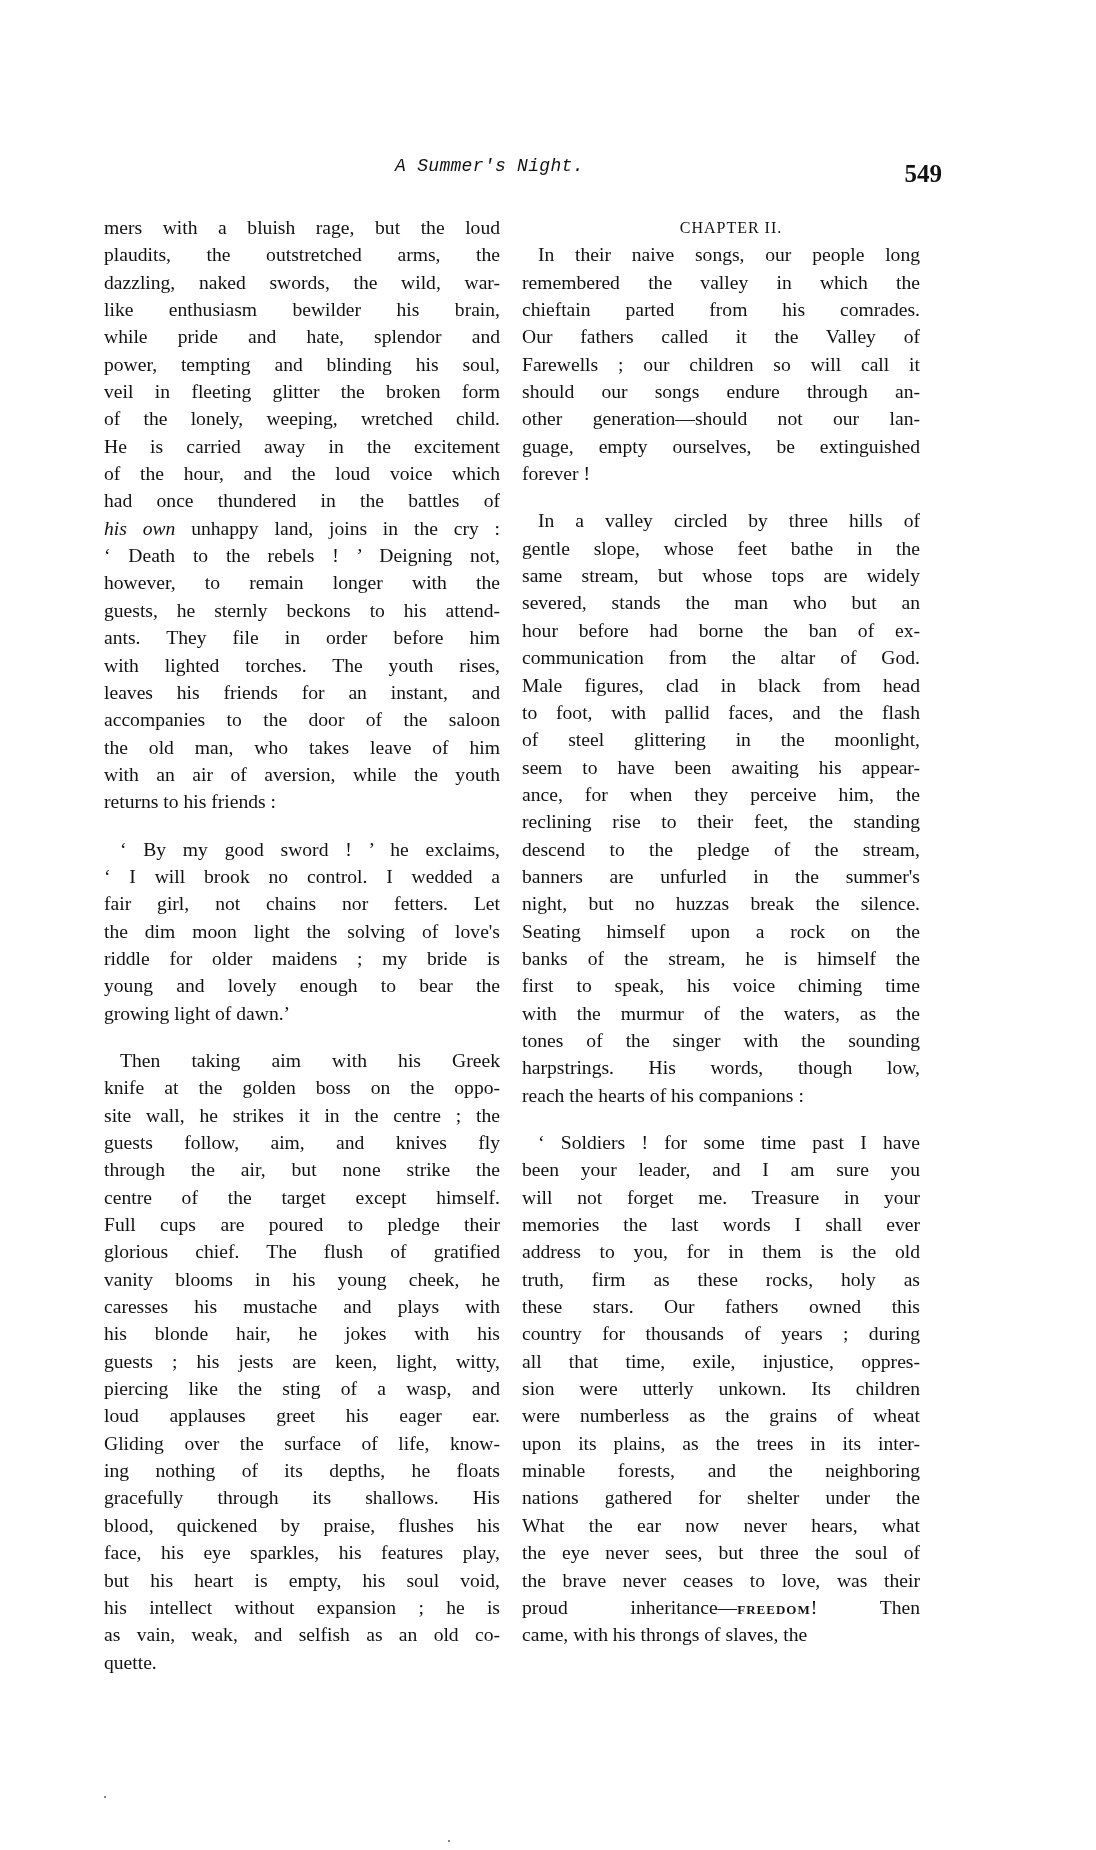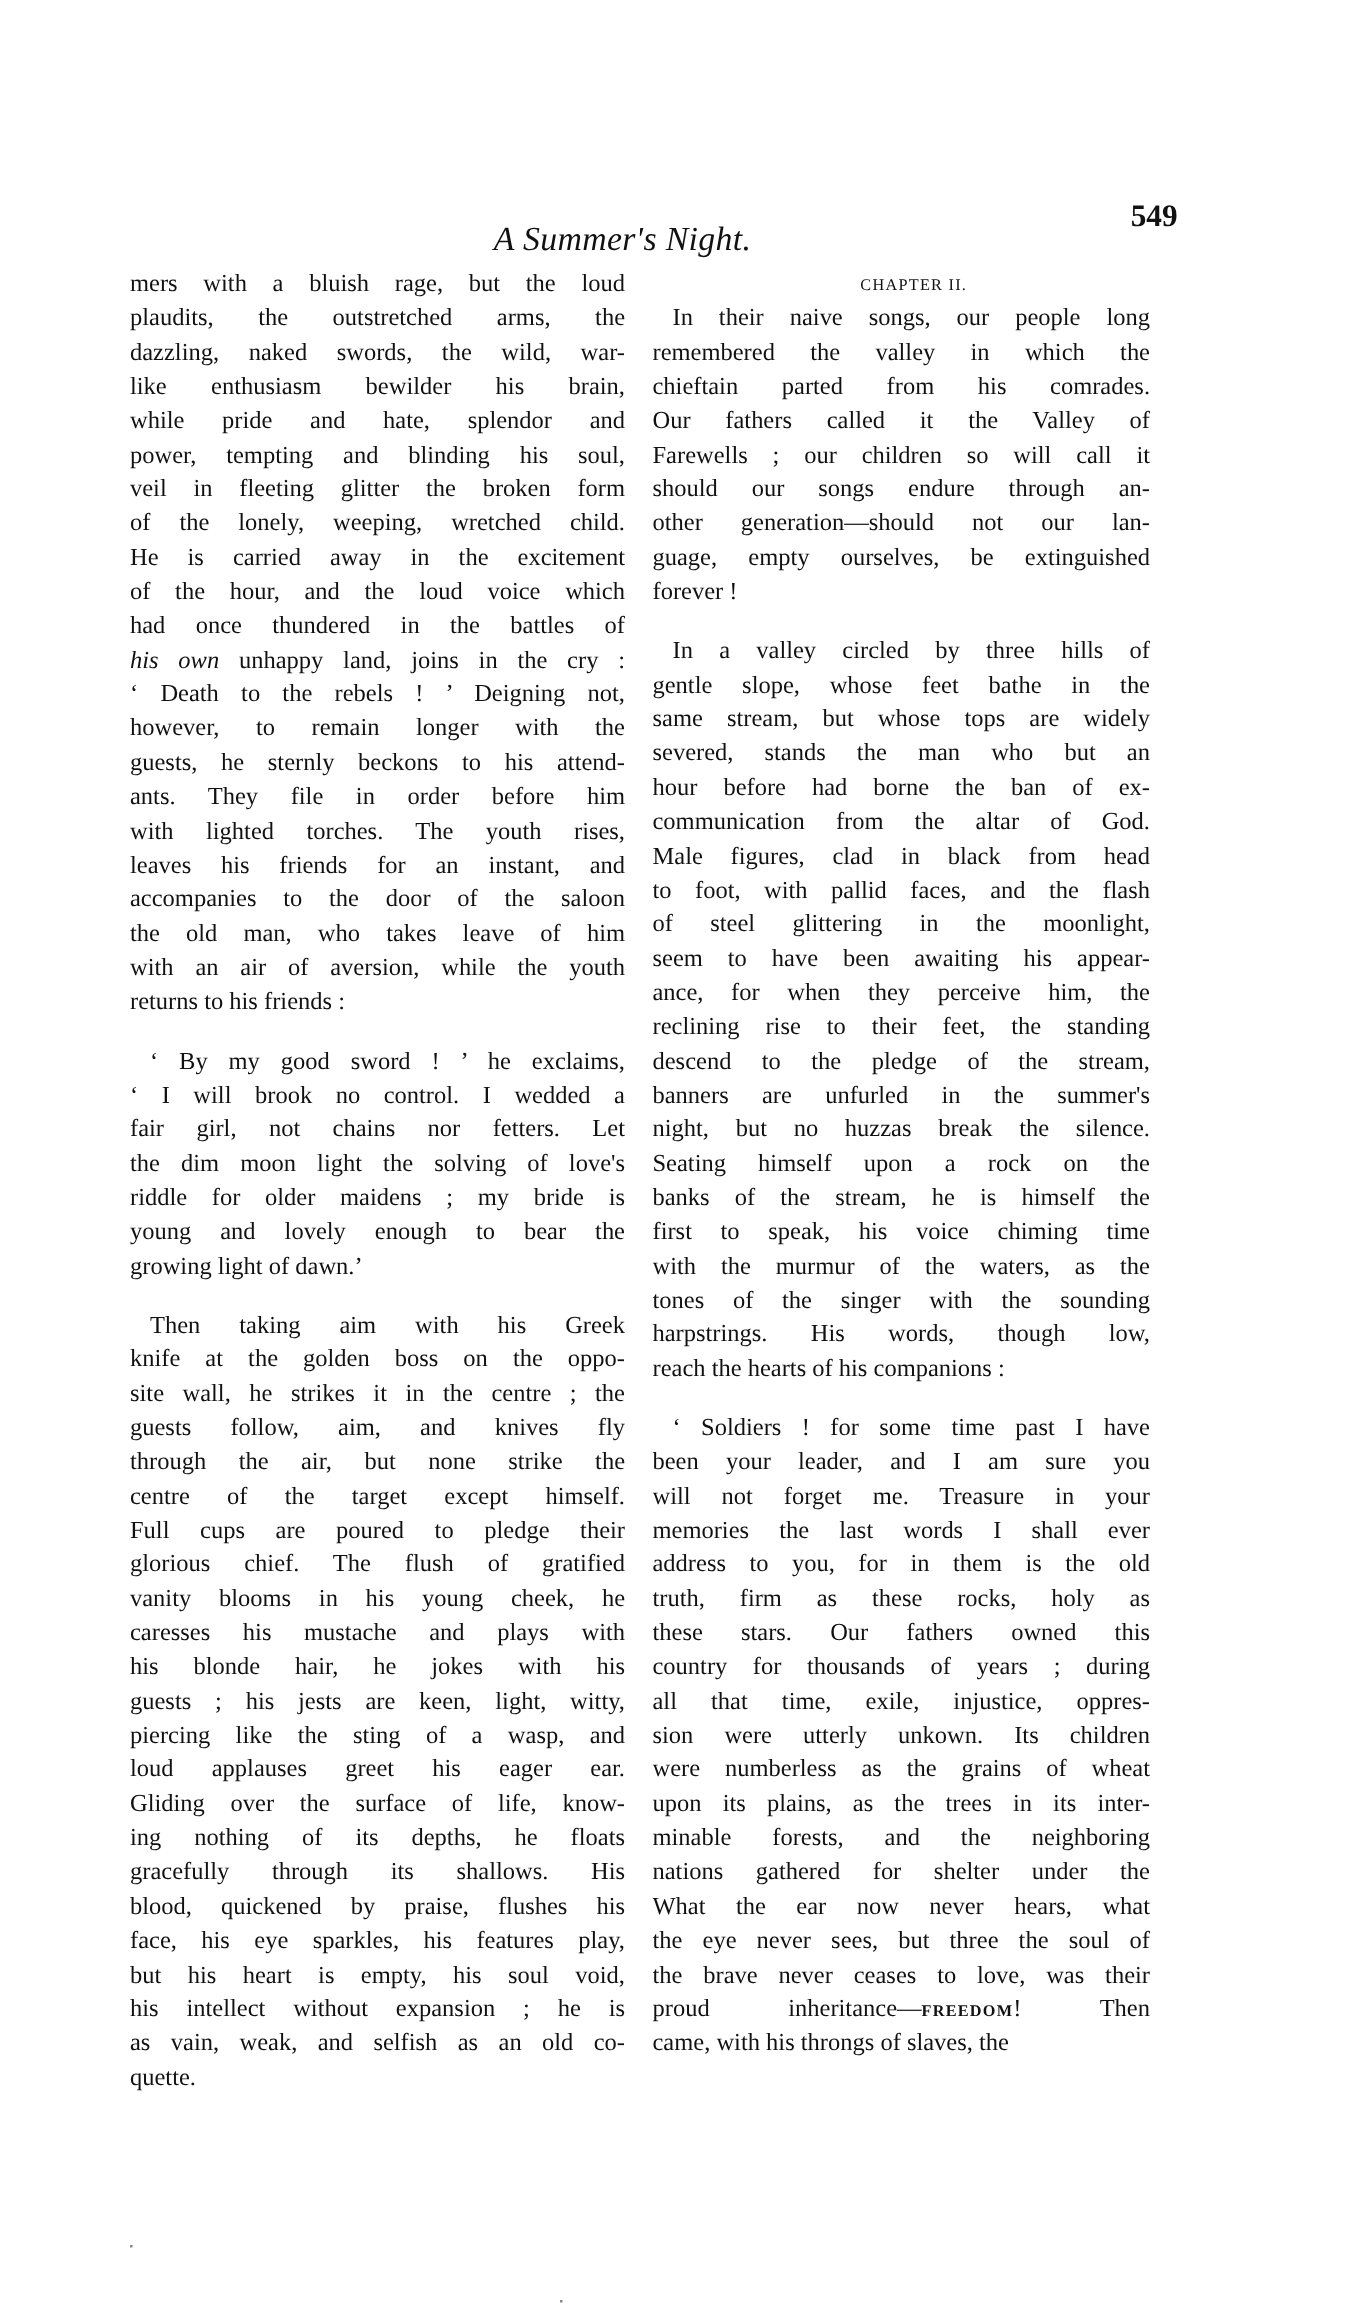--- a/index.html
+++ b/index.html
@@ -1,32 +1,32 @@
 <!DOCTYPE html>
 <html><head>
 <meta charset="utf-8">
 <style>
   html, body { margin: 0; padding: 0; background: #ffffff; }
   body { width: 1096px; height: 1850px; position: relative; overflow: hidden;
          font-family: "DejaVu Serif", "Liberation Serif", serif; color: #111111; }
   .page { position: absolute; left: 0; top: 0; width: 1096px; height: 1850px; background: #ffffff; }
-  .running-title { position: absolute; left: 395px; top: 176px; width: 340px;
-         font-family: Liberation Serif, serif; font-style: italic; font-size: 27px; letter-spacing: 0.3px; }
+  .running-title { position: absolute; left: 395px; top: 156px; width: 340px;
+         font-family: Liberation Mono, monospace; font-style: italic; font-size: 18px; letter-spacing: 0.3px; }
   .page-number { position: absolute; left: 892px; top: 160px; width: 50px; text-align: right;
          font-family: "Liberation Serif", serif; font-weight: bold; font-size: 25px; }
   .column { position: absolute; top: 214px; }
   .col-left { left: 104px; width: 396px; }
   .col-right { left: 522px; width: 398px; }
   .line { display: block; height: 27.35px; line-height: 27.35px; white-space: nowrap;
           font-family: "Liberation Serif", serif; font-size: 19.6px;
           text-align: justify; text-align-last: justify; overflow: hidden; }
   .line.last { text-align-last: left; }
   .line.indent { padding-left: 16px; }
   .chapter-heading { display: block; height: 27.35px; line-height: 27.35px; text-align: center;
-          font-family: "Liberation Serif", serif; font-size: 13px; letter-spacing: 1px;
+          font-family: "Liberation Serif", serif; font-size: 16px; letter-spacing: 1px;
           text-transform: uppercase; padding-left: 20px; }
   .para { display: block; margin: 0; }
   .para + .para { margin-top: 20px; }
   .sc { font-variant: small-caps; letter-spacing: 1px; font-size: 19px; font-weight: bold; }
   .speck { position: absolute; width: 2px; height: 2px; background: #888; }
 </style>
 </head>
 <body>
 
 <div class="page">

